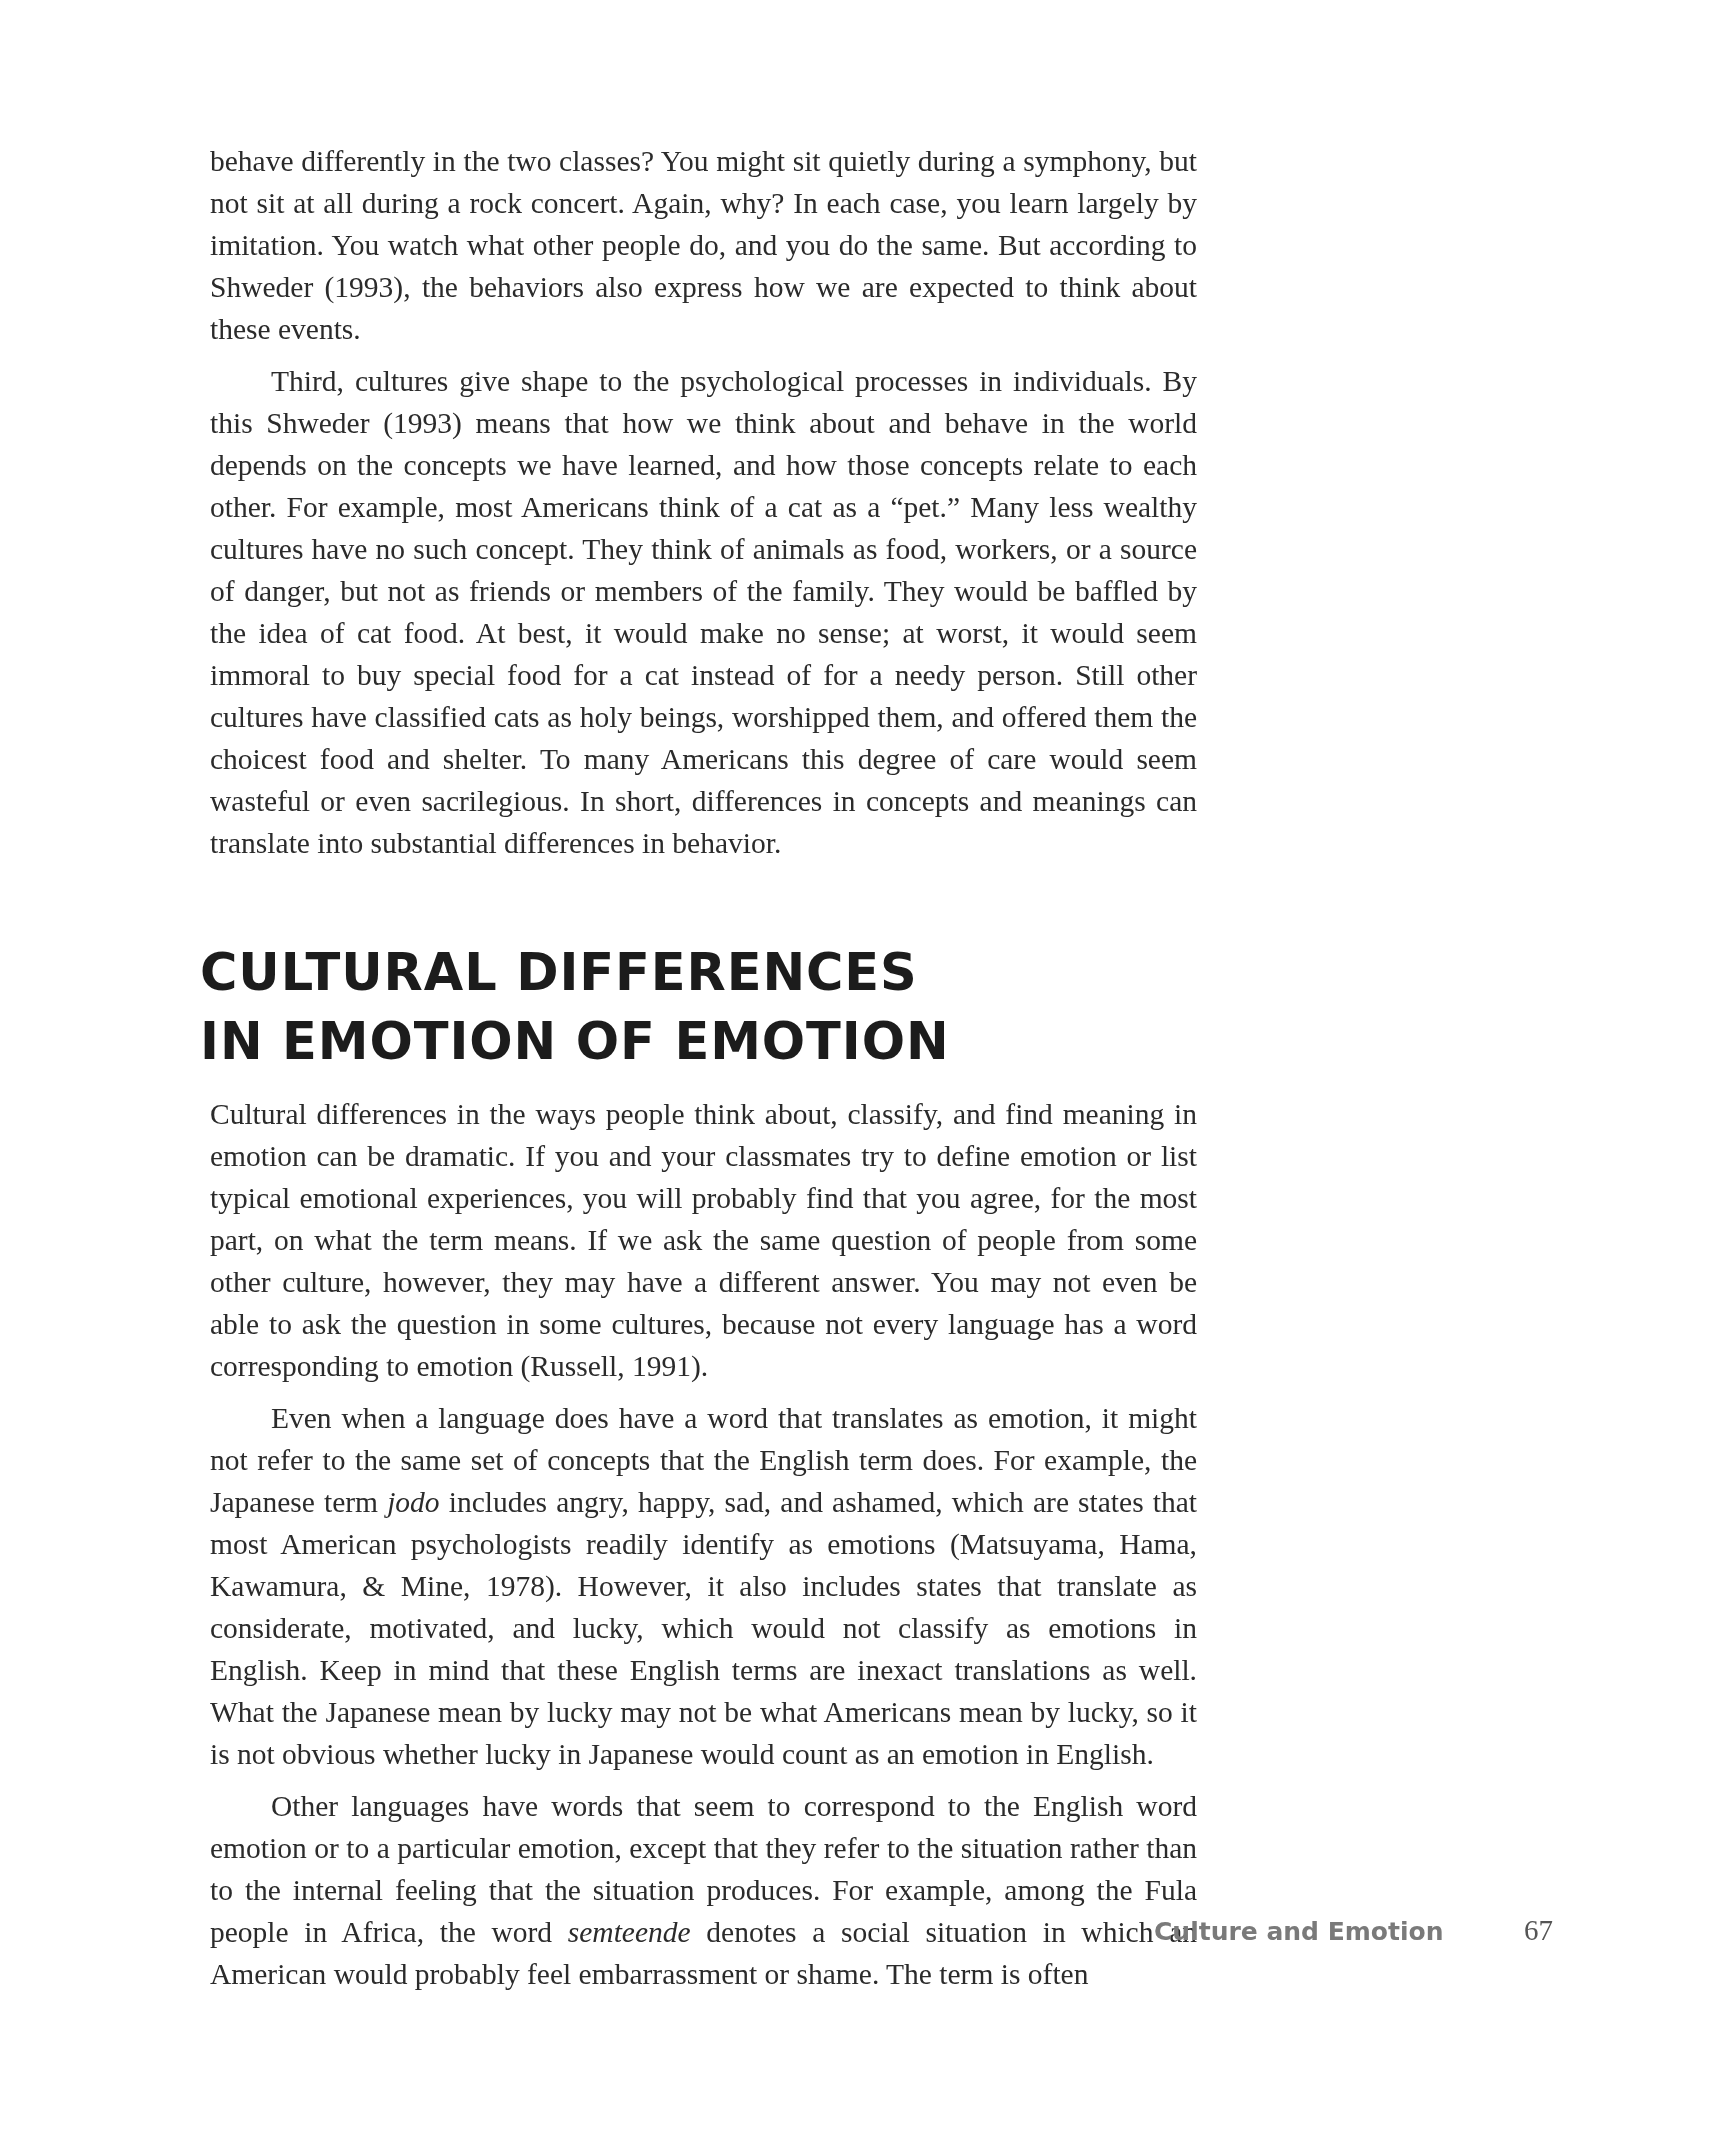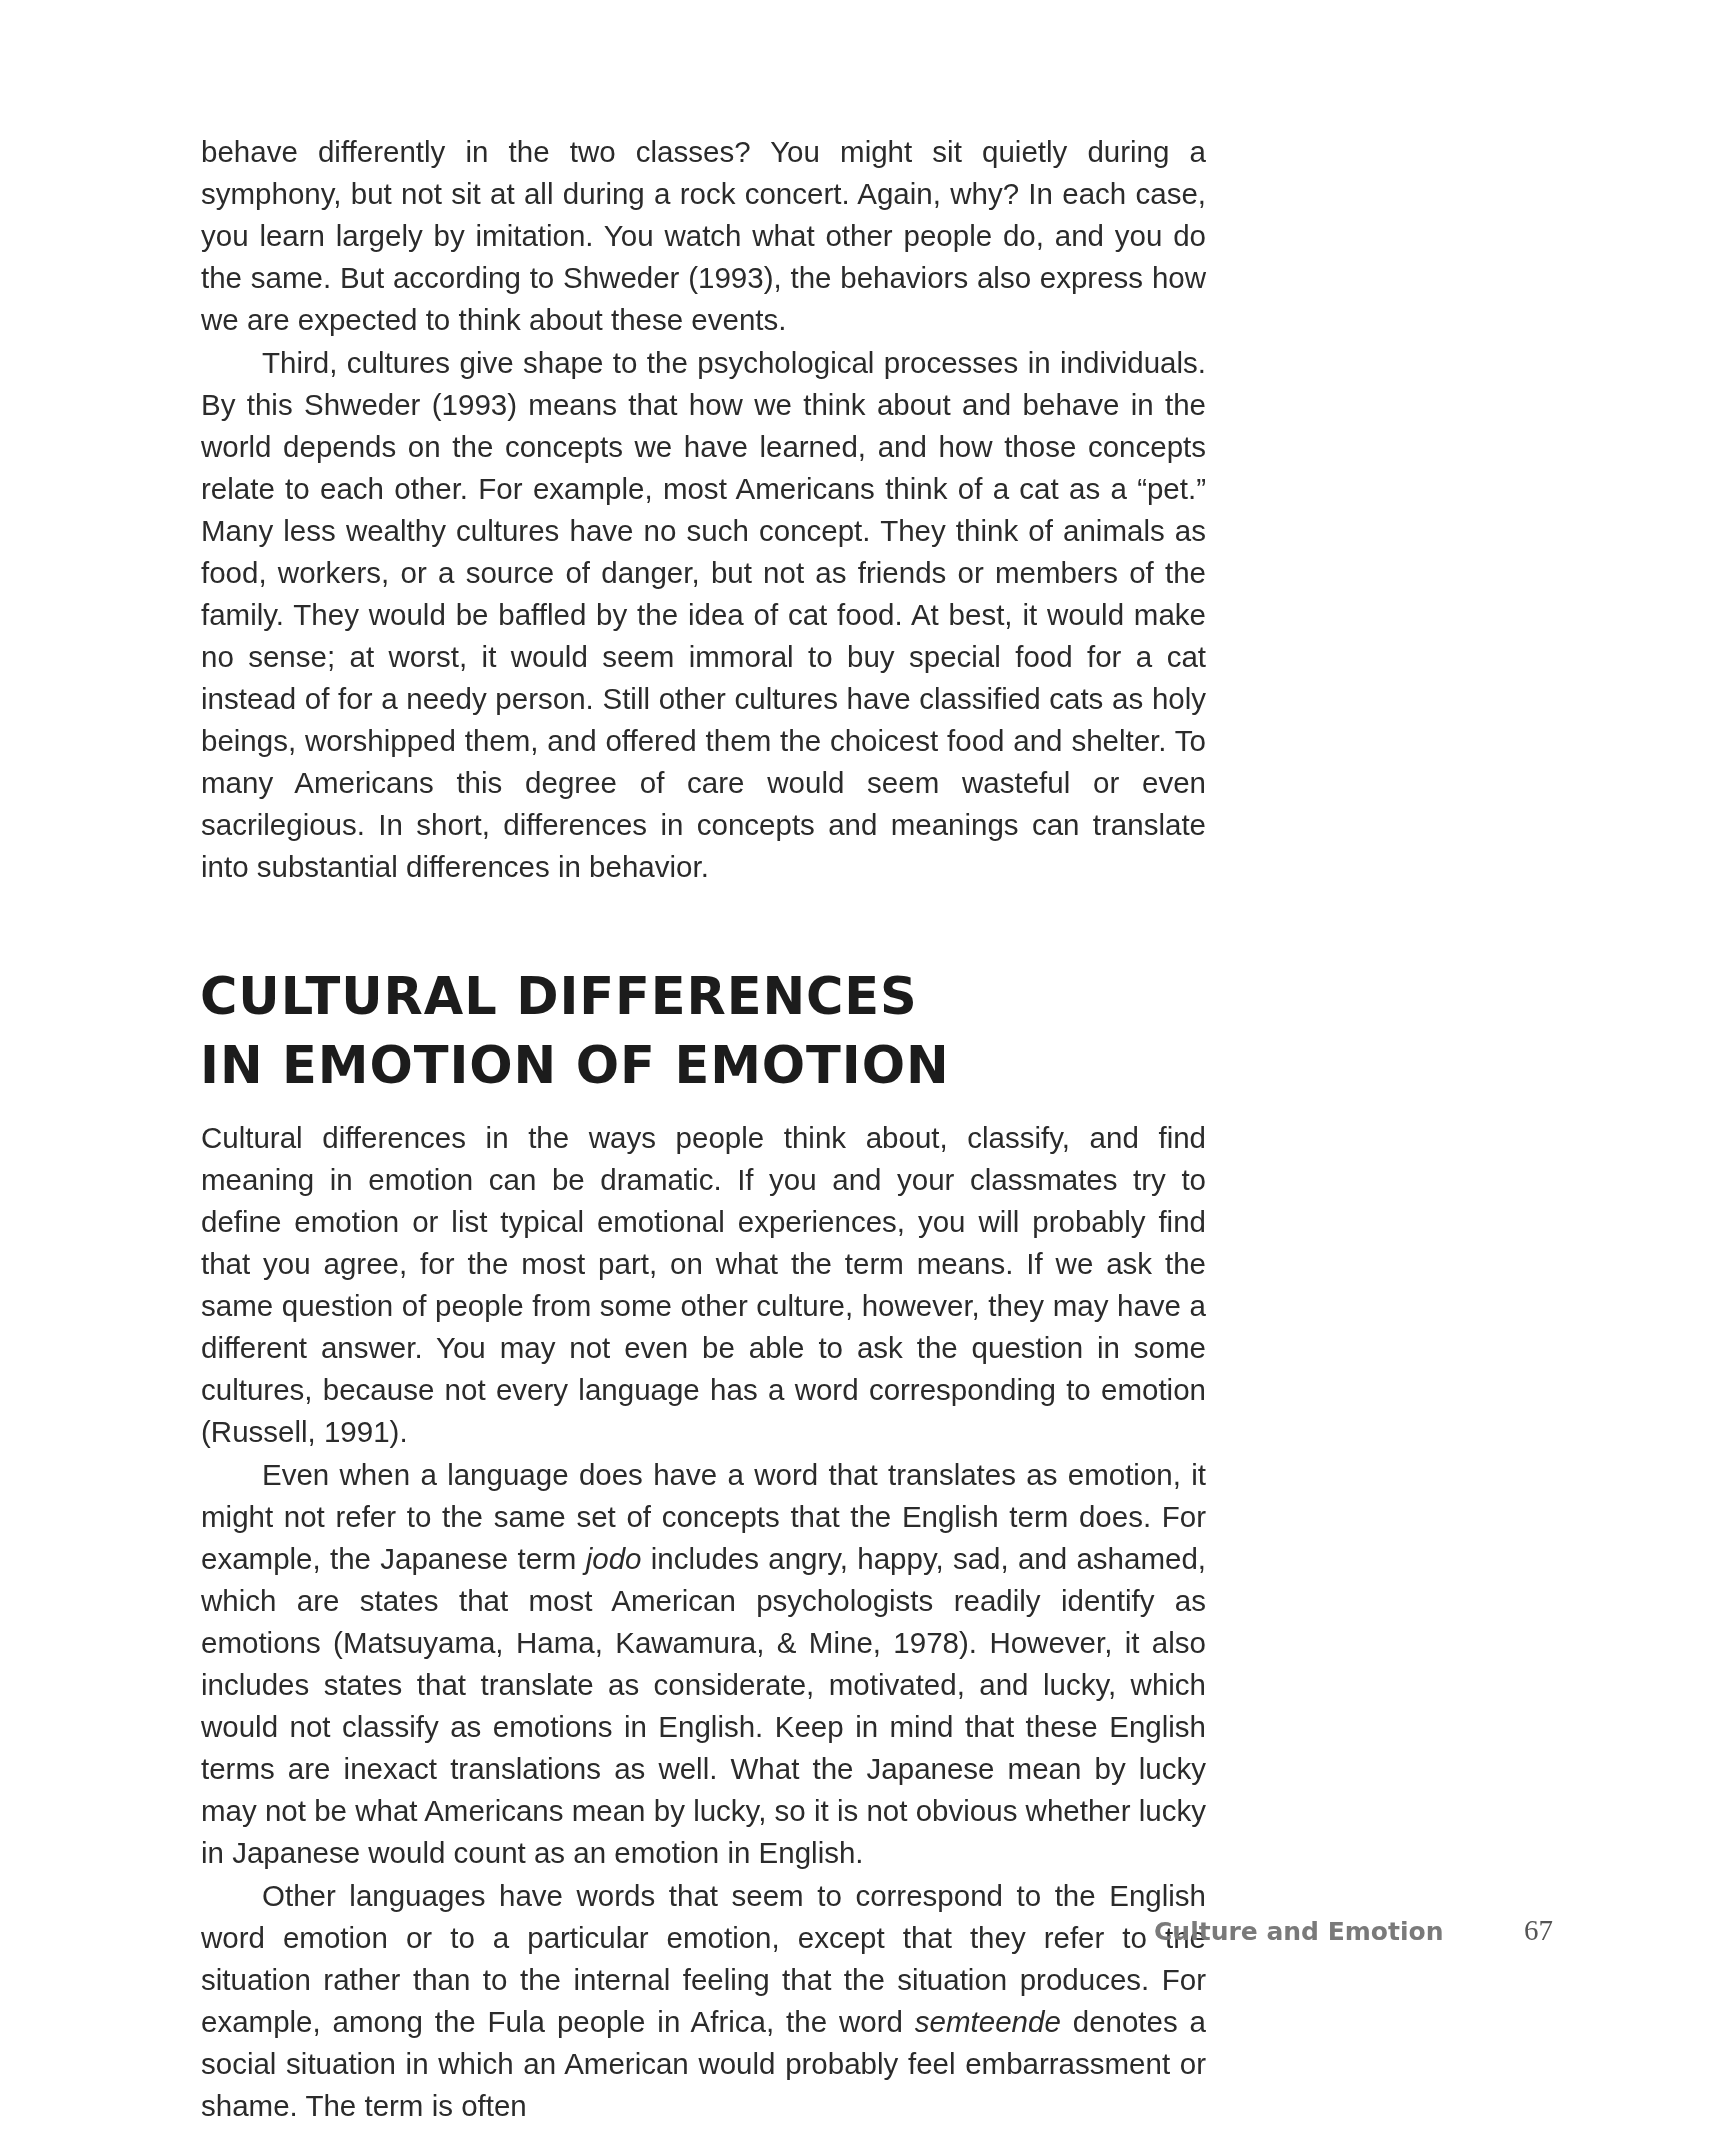--- a/index.html
+++ b/index.html
@@ -14,26 +14,26 @@
       overflow: hidden;
       color: #2a2a2a;
     }
     .page {
       position: absolute;
       left: 200px;
       top: 130px;
       width: 1007px;
     }
     .body-text {
-      font-family: Liberation Sans, sans-serif;
+      font-family: Liberation Serif, serif;
       font-size: 29.5px;
       line-height: 42px;
       text-align: justify;
       color: #2b2b2b;
-      margin: 1px;
+      margin: 10px;
       hyphens: auto;
     }
     .body-text.indent {
       text-indent: 61px;
     }
     .heading {
       font-family: "DejaVu Sans", "Liberation Sans", sans-serif;
       font-weight: bold;
       font-size: 51px;
       line-height: 69px;

